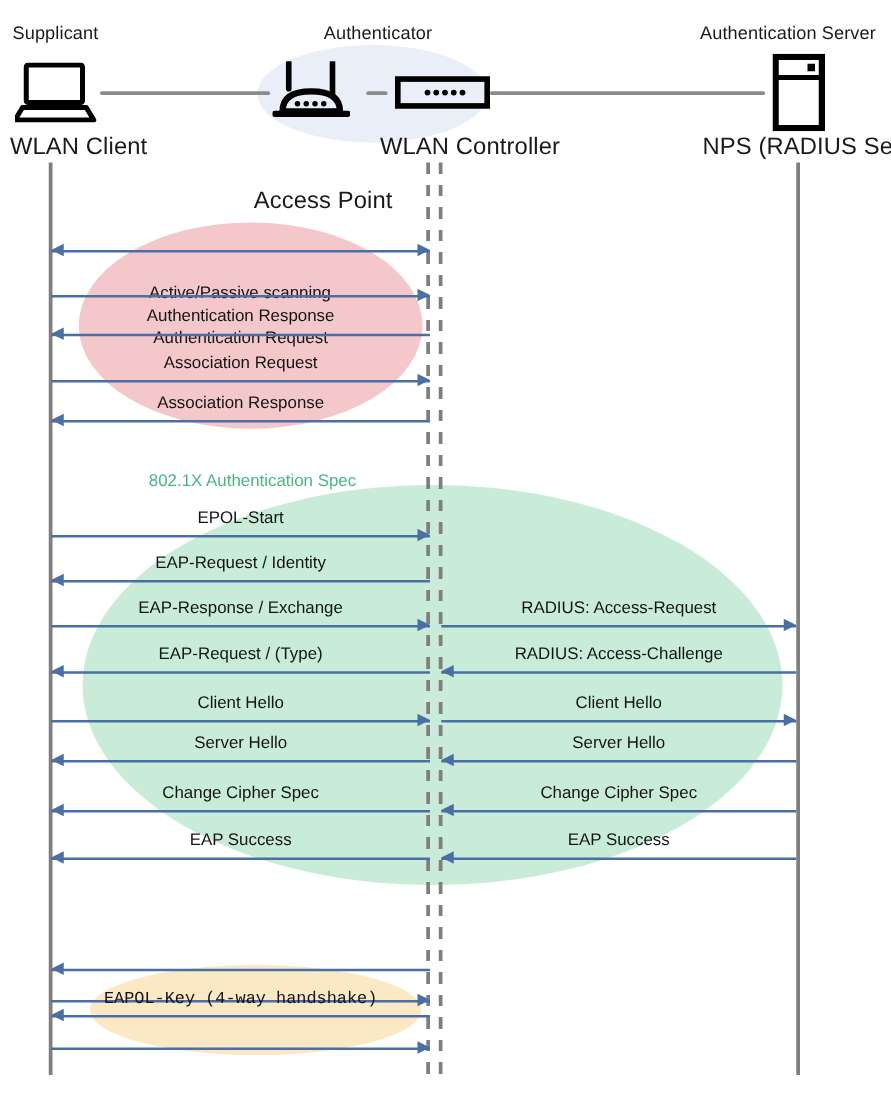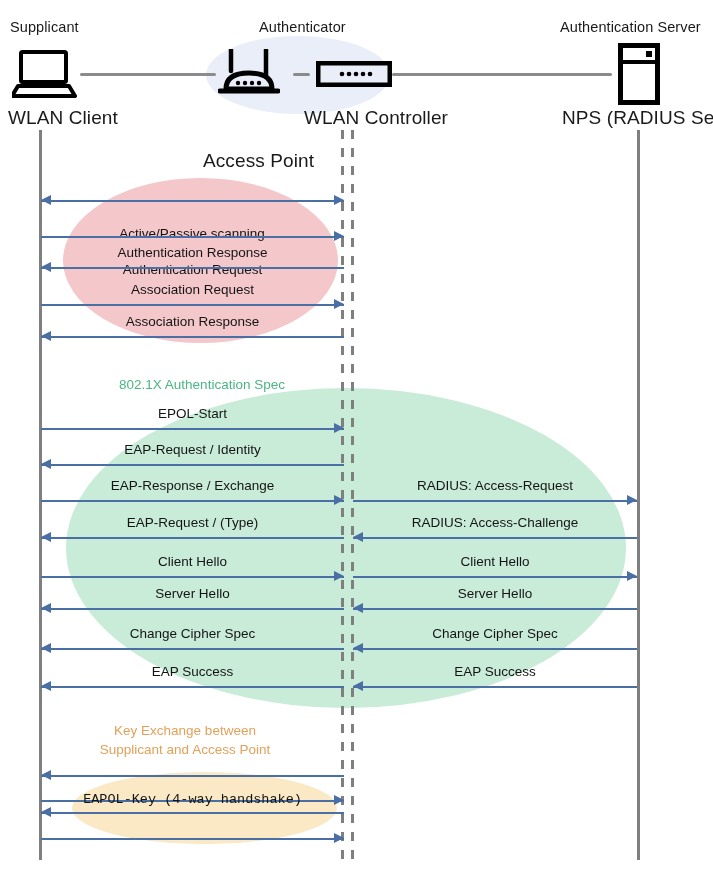--- a/index.html
+++ b/index.html
@@ -124,24 +124,20 @@
   <div class="phase-blob" style="left:72px;top:772px;width:265px;height:72px;background:#fbe8c4;"></div>
 
   <div class="lifeline" style="left:39px;top:130px;height:730px;"></div>
   <div class="lifeline-dashed" style="left:341px;top:130px;height:730px;"></div>
   <div class="lifeline-dashed" style="left:351px;top:130px;height:730px;"></div>
   <div class="lifeline" style="left:637px;top:130px;height:730px;"></div>
 
   <div class="phase-caption" style="left:0px;top:375px;width:404px;color:#4bb584;">
     <span>802.1X Authentication Spec</span>
   </div>
-  <div class="phase-caption" style="left:0px;top:721px;width:370px;color:#e2a15a;">
-    <div>Key Exchange between</div>
-    <div>Supplicant and Access Point</div>
-  </div>
 
   <div id="arrow-layer">
       <div class="arrow-row" style="left: 41px; top: 200px; width: 303px;">
         <div class="arrow-line" style="left: 0px; width: 303px; background: rgb(74, 111, 165);"></div>
         <div class="arrow-head right" style="left: 293px;"></div>
         <div class="arrow-head left" style="left: 0px;"></div>
       </div>
       <div class="msg-label" style="left: 42px; top: 178px; width: 300px; margin-top: 48px;">Active/Passive scanning</div>
       <div class="arrow-row" style="left: 41px; top: 236px; width: 303px;">
         <div class="arrow-line" style="left: 0px; width: 303px; background: rgb(74, 111, 165);"></div>

